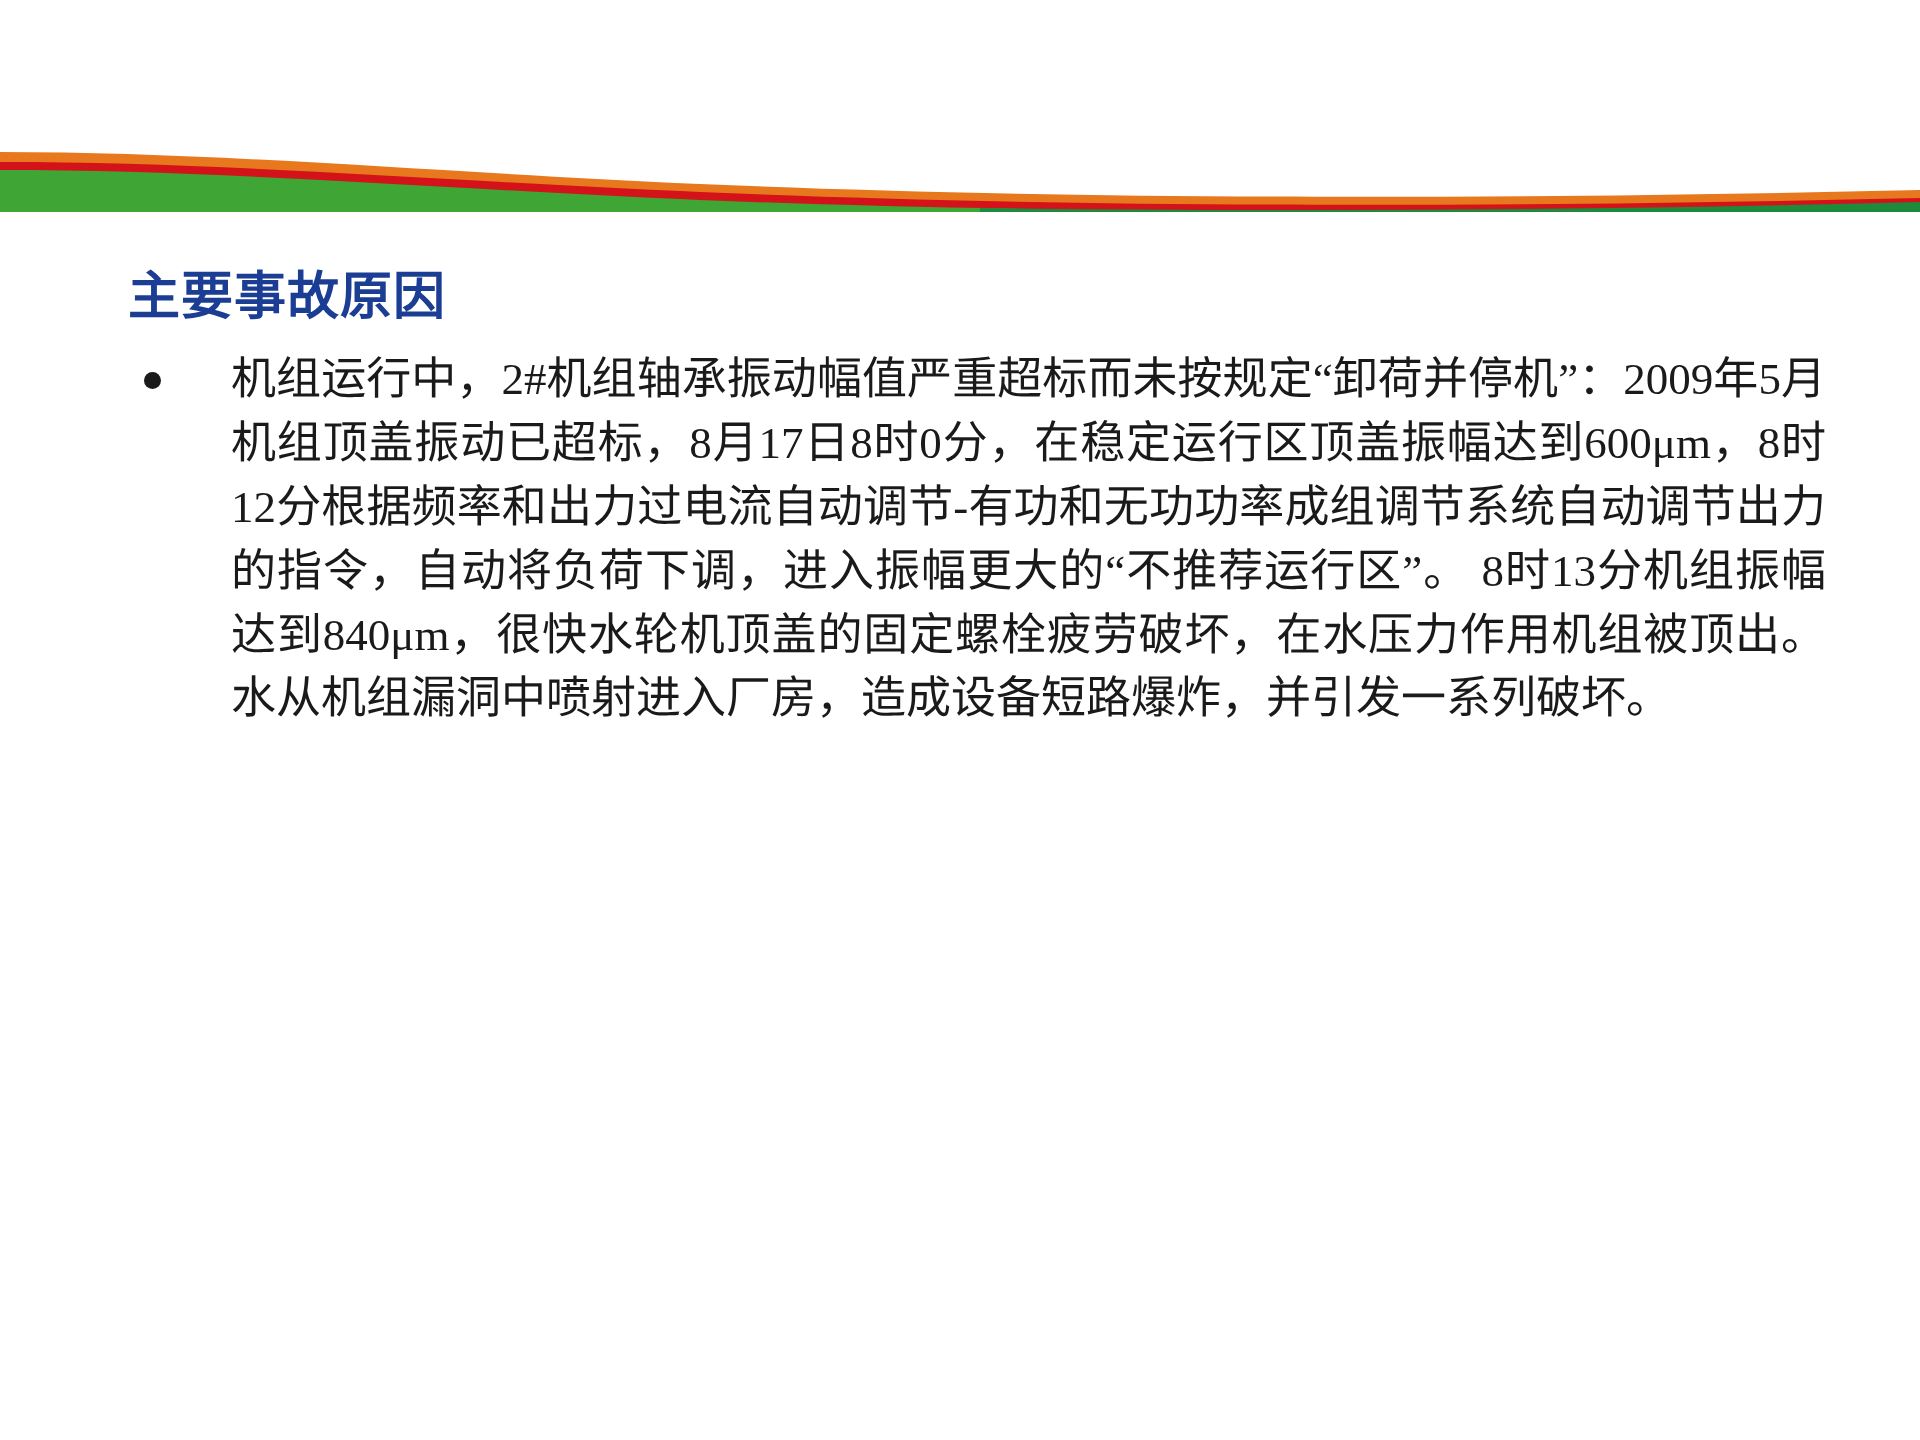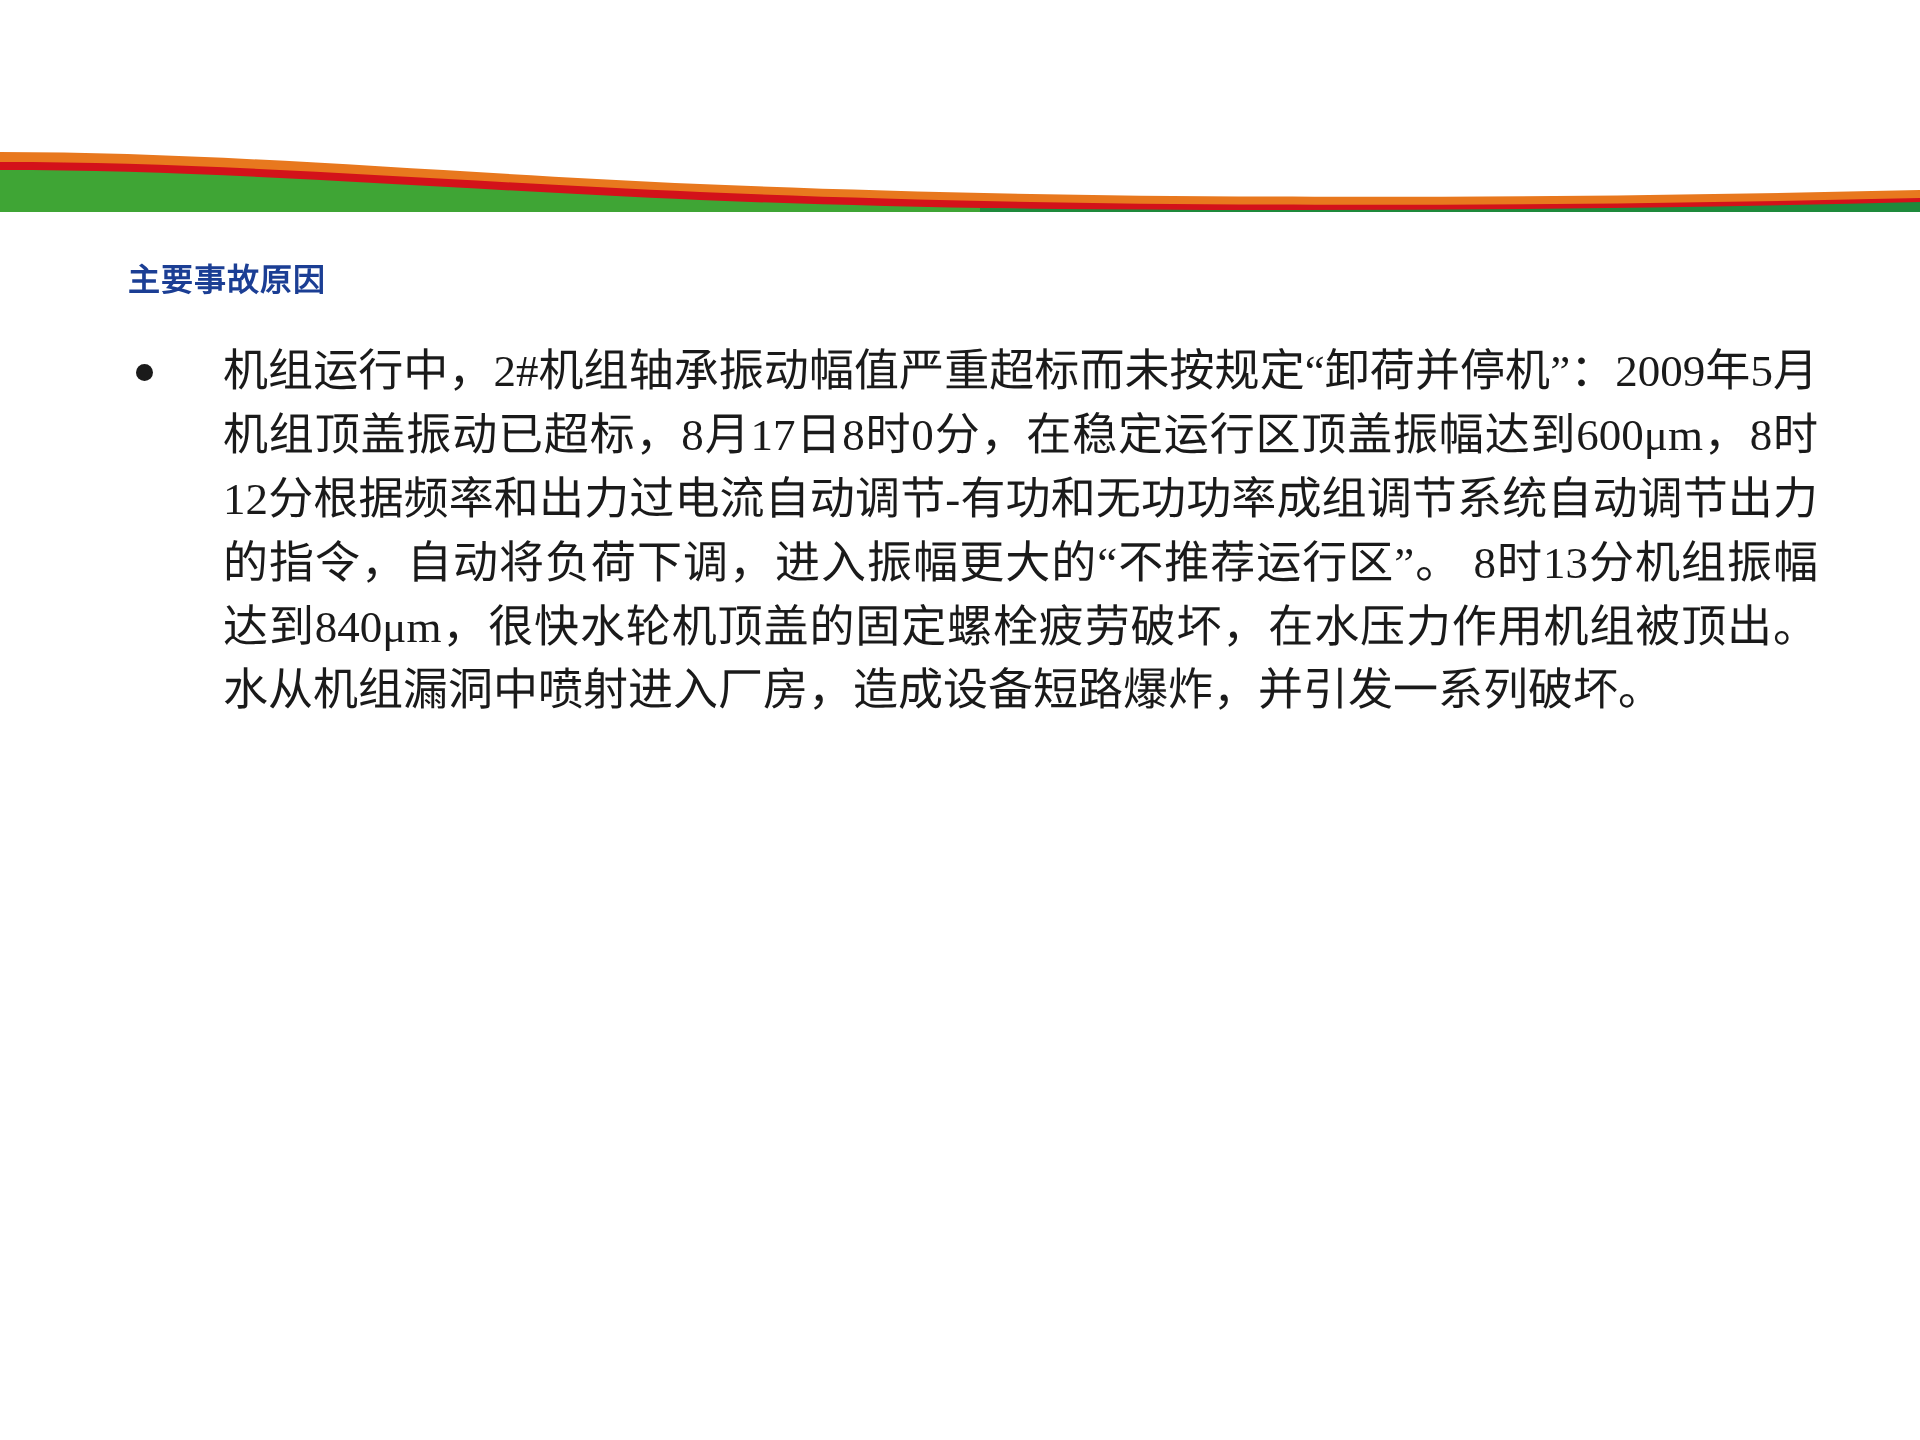--- a/index.html
+++ b/index.html
@@ -60,32 +60,32 @@
     top: 230px;
     width: 1920px;
   }
 
   .section-heading {
     position: absolute;
     left: 128px;
     top: 24px;
     font-family: "Liberation Sans", "DejaVu Sans", sans-serif;
     font-weight: bold;
-    font-size: 32px;
+    font-size: 52px;
     color: #1b3e94;
     letter-spacing: 1px;
     white-space: nowrap;
   }
 
   .bullet-list {
     position: absolute;
     left: 118px;
     top: 110px;
     width: 1700px;
-    margin: 0;
+    margin: 8px;
     padding: 0;
     list-style: none;
   }
 
   .bullet-item {
     position: relative;
     padding-left: 105px;
     margin-bottom: 40px;
     font-size: 45px;
     line-height: 1.42;

